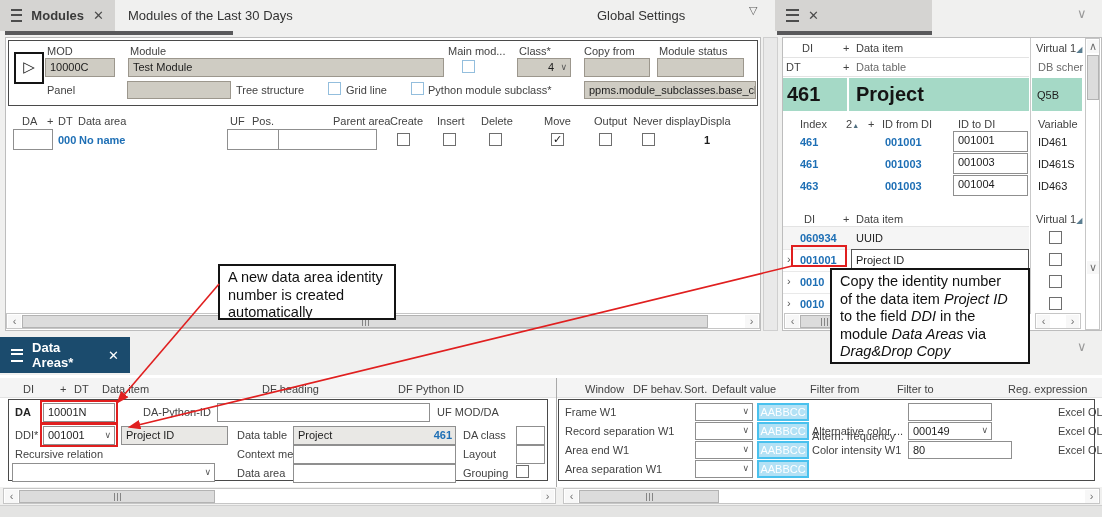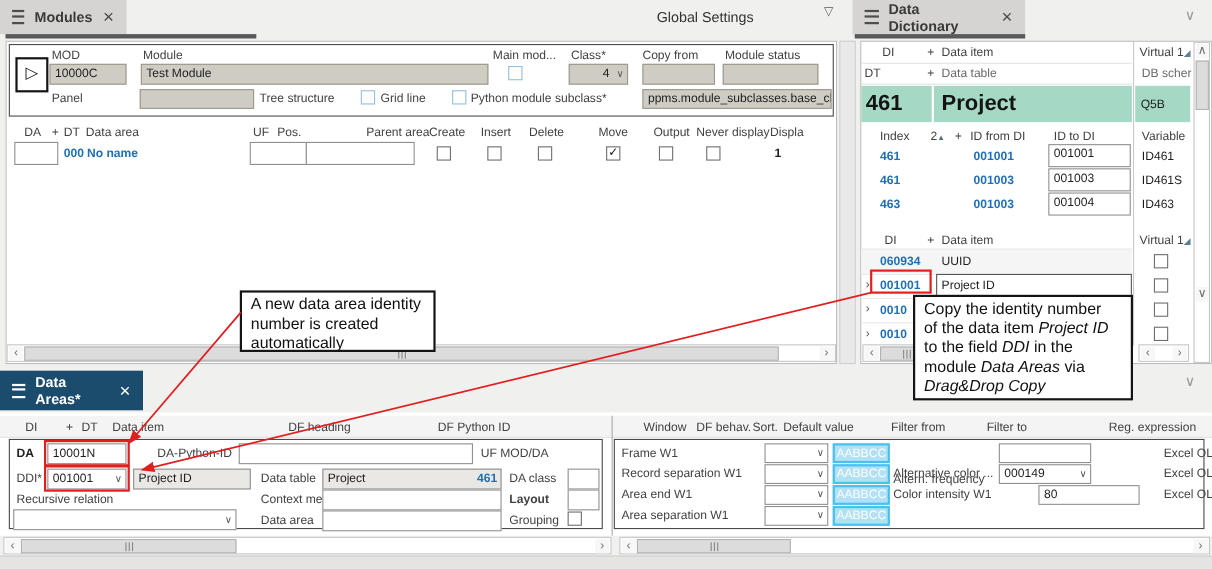--- a/index.html
+++ b/index.html
@@ -45,25 +45,25 @@
 </head>
 <body>
 
 <div class="stage">
 
   <div class="tab" style="left:0;top:0;width:115px;">
     <span class="burger"></span>
     <span style="font-weight:bold;">Modules</span>
     <span class="closex">✕</span>
   </div>
+  <span class="tablbl" style="left:128px;">Modules of the Last 30 Days</span>
   <span class="tablbl" style="left:597px;">Global Settings</span>
   <span class="abs" style="left:749px;top:4px;font-size:11px;color:#5a5a5a;">▽</span>
   <div class="tab" style="left:775px;top:0;width:157px;">
     <span class="burger"></span>
-    <span style="font-weight:bold;">Data Dictionary</span>
     <span class="closex">✕</span>
   </div>
   <span class="chev" style="left:1077px;top:6px;">∨</span>
   <div class="darkstrip" style="left:5px;top:31px;width:228px;"></div>
   <div class="darkstrip" style="left:777px;top:31px;width:155px;"></div>
 
   <div class="panel" style="left:5px;top:37px;width:756px;height:294px;"></div>
 
   <div class="groupbox" style="left:8px;top:40px;width:750px;height:66px;"></div>
   <div class="abs" style="left:14px;top:52px;width:26px;height:28px;border:2px solid #141414;background:#fff;text-align:center;line-height:26px;font-size:15px;color:#141414;">▷</div>
@@ -262,21 +262,21 @@
   <div class="inp ro" style="left:293px;top:426px;width:163px;height:19px;">
     <span>Project</span>
     <span class="abs blue" style="right:3px;top:2px;font-weight:bold;">461</span>
   </div>
   <span class="lbl" style="left:463px;top:429px;">DA class</span>
   <div class="inp" style="left:516px;top:426px;width:29px;height:19px;"></div>
 
   <span class="lbl" style="left:15px;top:448px;text-align:center;">Recursive relation</span>
   <span class="lbl" style="left:237px;top:448px;">Context menu</span>
   <div class="inp" style="left:293px;top:445px;width:163px;height:19px;"></div>
-  <span class="lbl" style="left:463px;top:448px;font-weight:bold;">Layout</span>
+  <span class="lbl" style="left:463px;top:448px;">Layout</span>
   <div class="inp" style="left:516px;top:445px;width:29px;height:19px;"></div>
 
   <div class="inp" style="left:12px;top:463px;width:203px;height:19px;padding-right:14px;">
     <span class="ddv">∨</span>
   </div>
   <span class="lbl" style="left:237px;top:467px;">Data area</span>
   <div class="inp" style="left:293px;top:464px;width:163px;height:19px;"></div>
   <span class="lbl" style="left:463px;top:467px;">Grouping</span>
   <div class="cb" style="left:516px;top:465px;"></div>
 
@@ -307,21 +307,21 @@
   <div class="aabbcc" style="left:757px;top:460px;width:52px;height:18px;">AABBCC</div>
 
   <span class="lbl" style="left:812px;top:430px;">Altern. frequency</span>
   <div class="inp" style="left:908px;top:403px;width:84px;height:18px;"></div>
   <span class="lbl" style="left:812px;top:425px;">Alternative color ...</span>
   <div class="inp" style="left:908px;top:422px;width:84px;height:18px;padding-right:13px;">
     <span>000149</span>
     <span class="ddv">∨</span>
   </div>
   <span class="lbl" style="left:812px;top:444px;">Color intensity W1</span>
-  <div class="inp" style="left:944px;top:441px;width:92px;height:18px;">80</div>
+  <div class="inp" style="left:908px;top:441px;width:104px;height:18px;">80</div>
 
   <span class="lbl" style="left:1058px;top:406px;">Excel OLE</span>
   <span class="lbl" style="left:1058px;top:425px;">Excel OLE height</span>
   <span class="lbl" style="left:1058px;top:444px;">Excel OLE width</span>
 
   <div class="sb-track" style="left:3px;top:488px;width:553px;height:16px;">
     <div class="sb-btn" style="left:1px;top:1px;width:13px;height:13px;">‹</div>
     <div class="sb-thumb" style="left:15px;top:1px;width:196px;height:13px;">
         <span class="grip"></span>
       </div>

